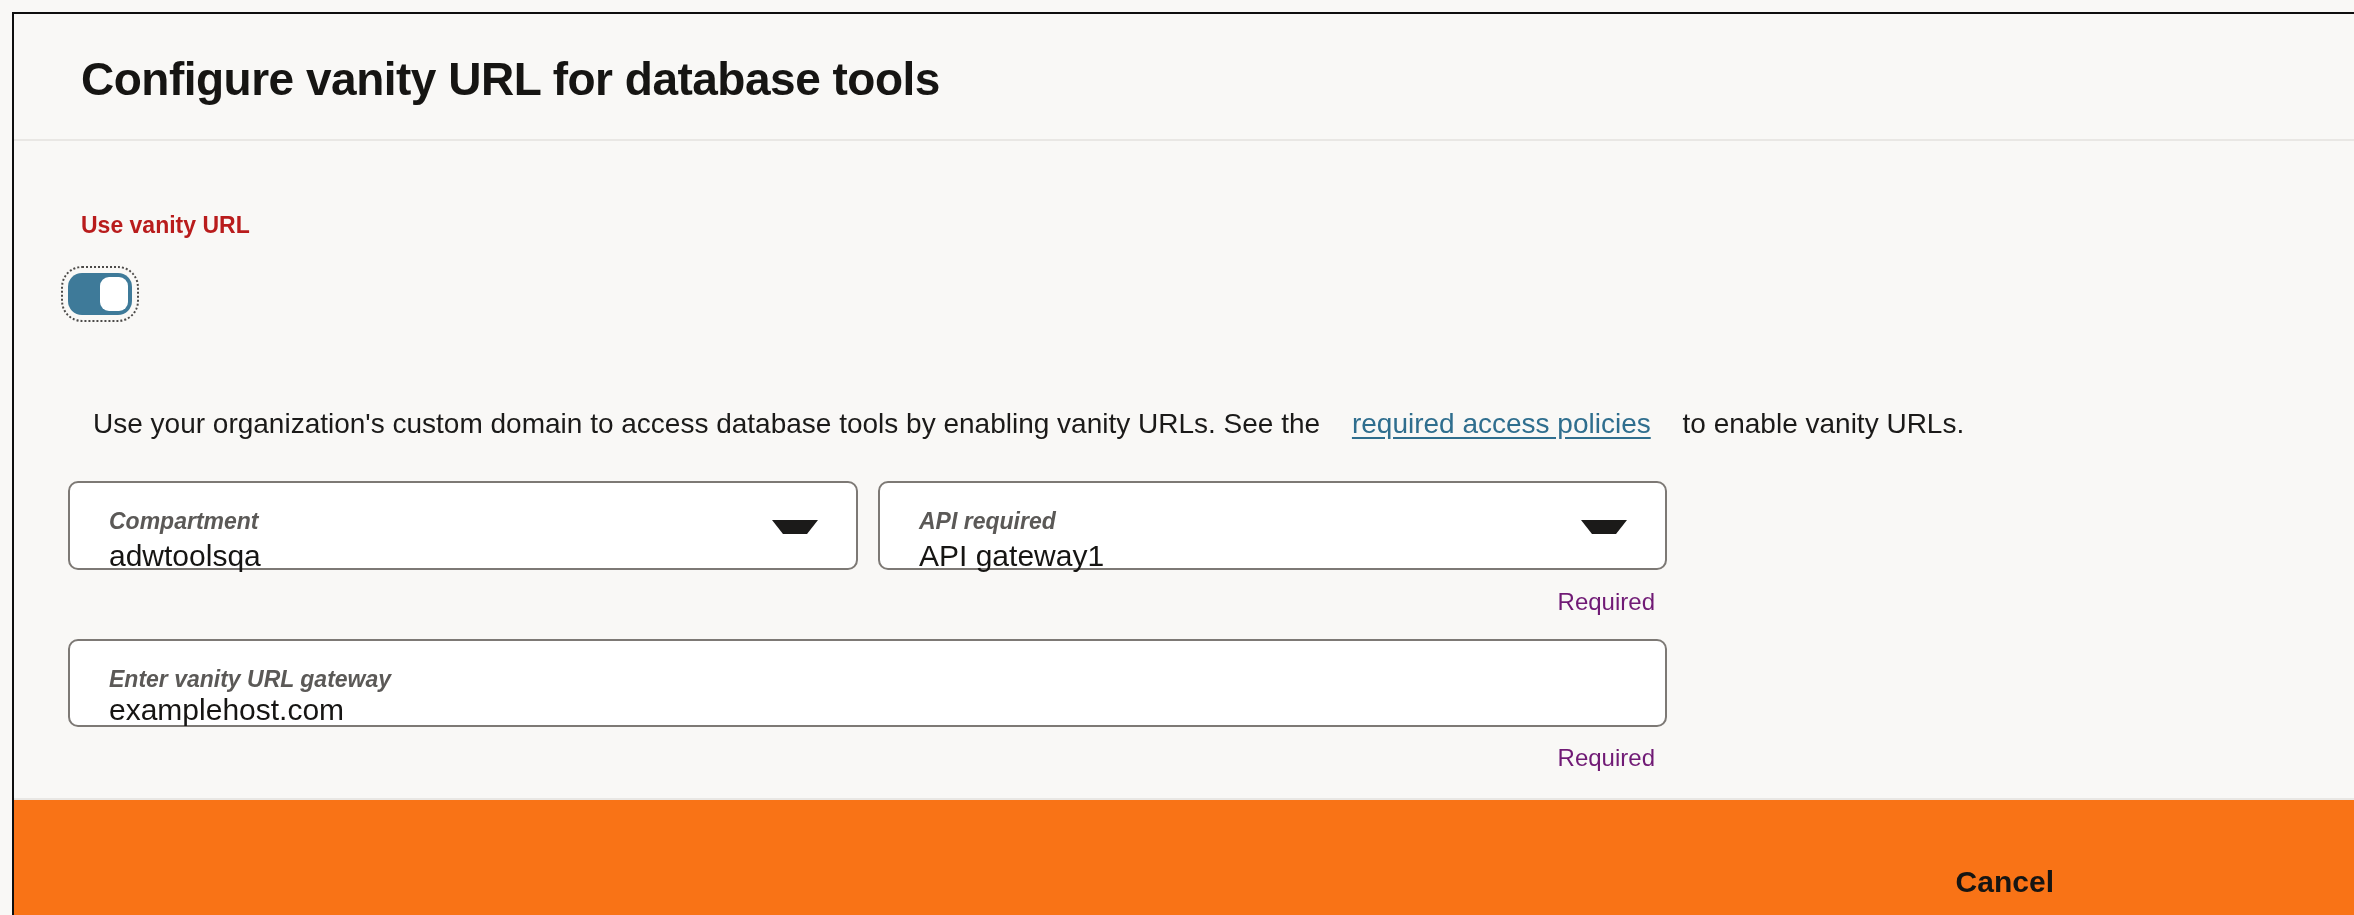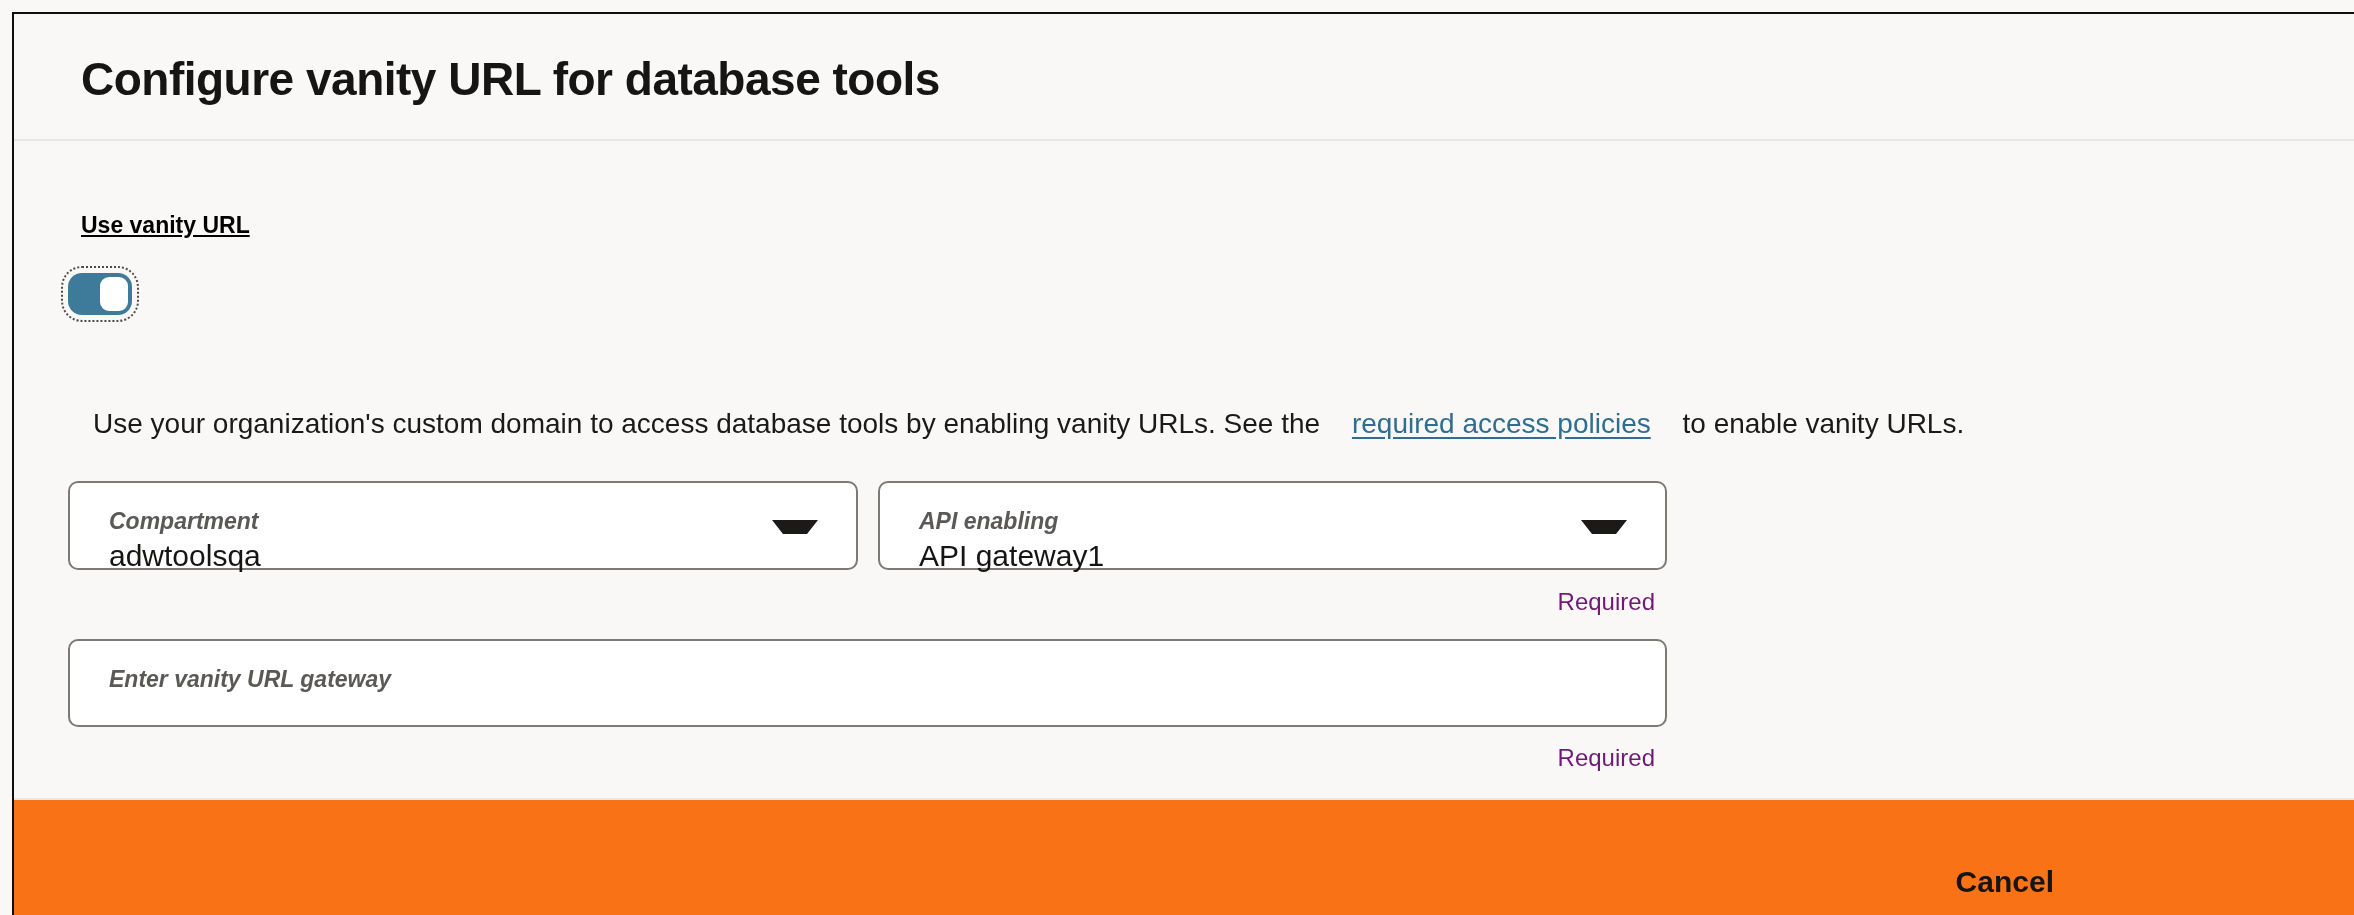--- a/index.html
+++ b/index.html
@@ -22,21 +22,21 @@
   }
   .header h1 {
     position: absolute; left: 55px; top: 26px;
     font-size: 46px; font-weight: 700; letter-spacing: -0.5px;
     color: #161513;
   }
 
   
   .toggle-label {
     position: absolute; left: 55px; top: 186px;
-    font-size: 23px; font-weight: 700; color: #000000; text-decoration: underline;
+    font-size: 23px; font-weight: 700; color: #b91c1c;
   }
   .toggle {
     position: absolute; left: 54px; top: 259px;
     width: 64px; height: 42px;
     background: #3e7a99;
     border-radius: 14px;
     outline: 2px dotted #4c4a48;
     outline-offset: 5px;
     cursor: pointer;
   }
@@ -140,28 +140,29 @@
   <span>Use your organization's custom domain to access database tools by enabling vanity URLs. See the </span><a>required access policies</a><span> to enable vanity URLs.</span>
 </div>
 
 <div class="field-box select-box" id="compartment-box" role="combobox">
   <span class="f-label">Compartment</span>
   <span class="f-value">adwtoolsqa</span>
   <span class="chevron"></span>
 </div>
 
 <div class="field-box select-box" id="gateway-box" role="combobox">
-  <span class="f-label">API enabling</span>
+  <span class="f-label">API required</span>
   <span class="f-value">API gateway1</span>
   <span class="chevron"></span>
 </div>
 
 <div class="required-hint" id="required-gateway">Required</div>
 
 <div class="field-box" id="hostname-box">
   <span class="f-label">Enter vanity URL gateway</span>
+  <input type="text" value="examplehost.com" style="">
 </div>
 
 <div class="required-hint" id="required-hostname">Required</div>
 
 <div class="footer">
   <button class="cancel-btn">Cancel</button>
 </div>
 
 </body></html>

